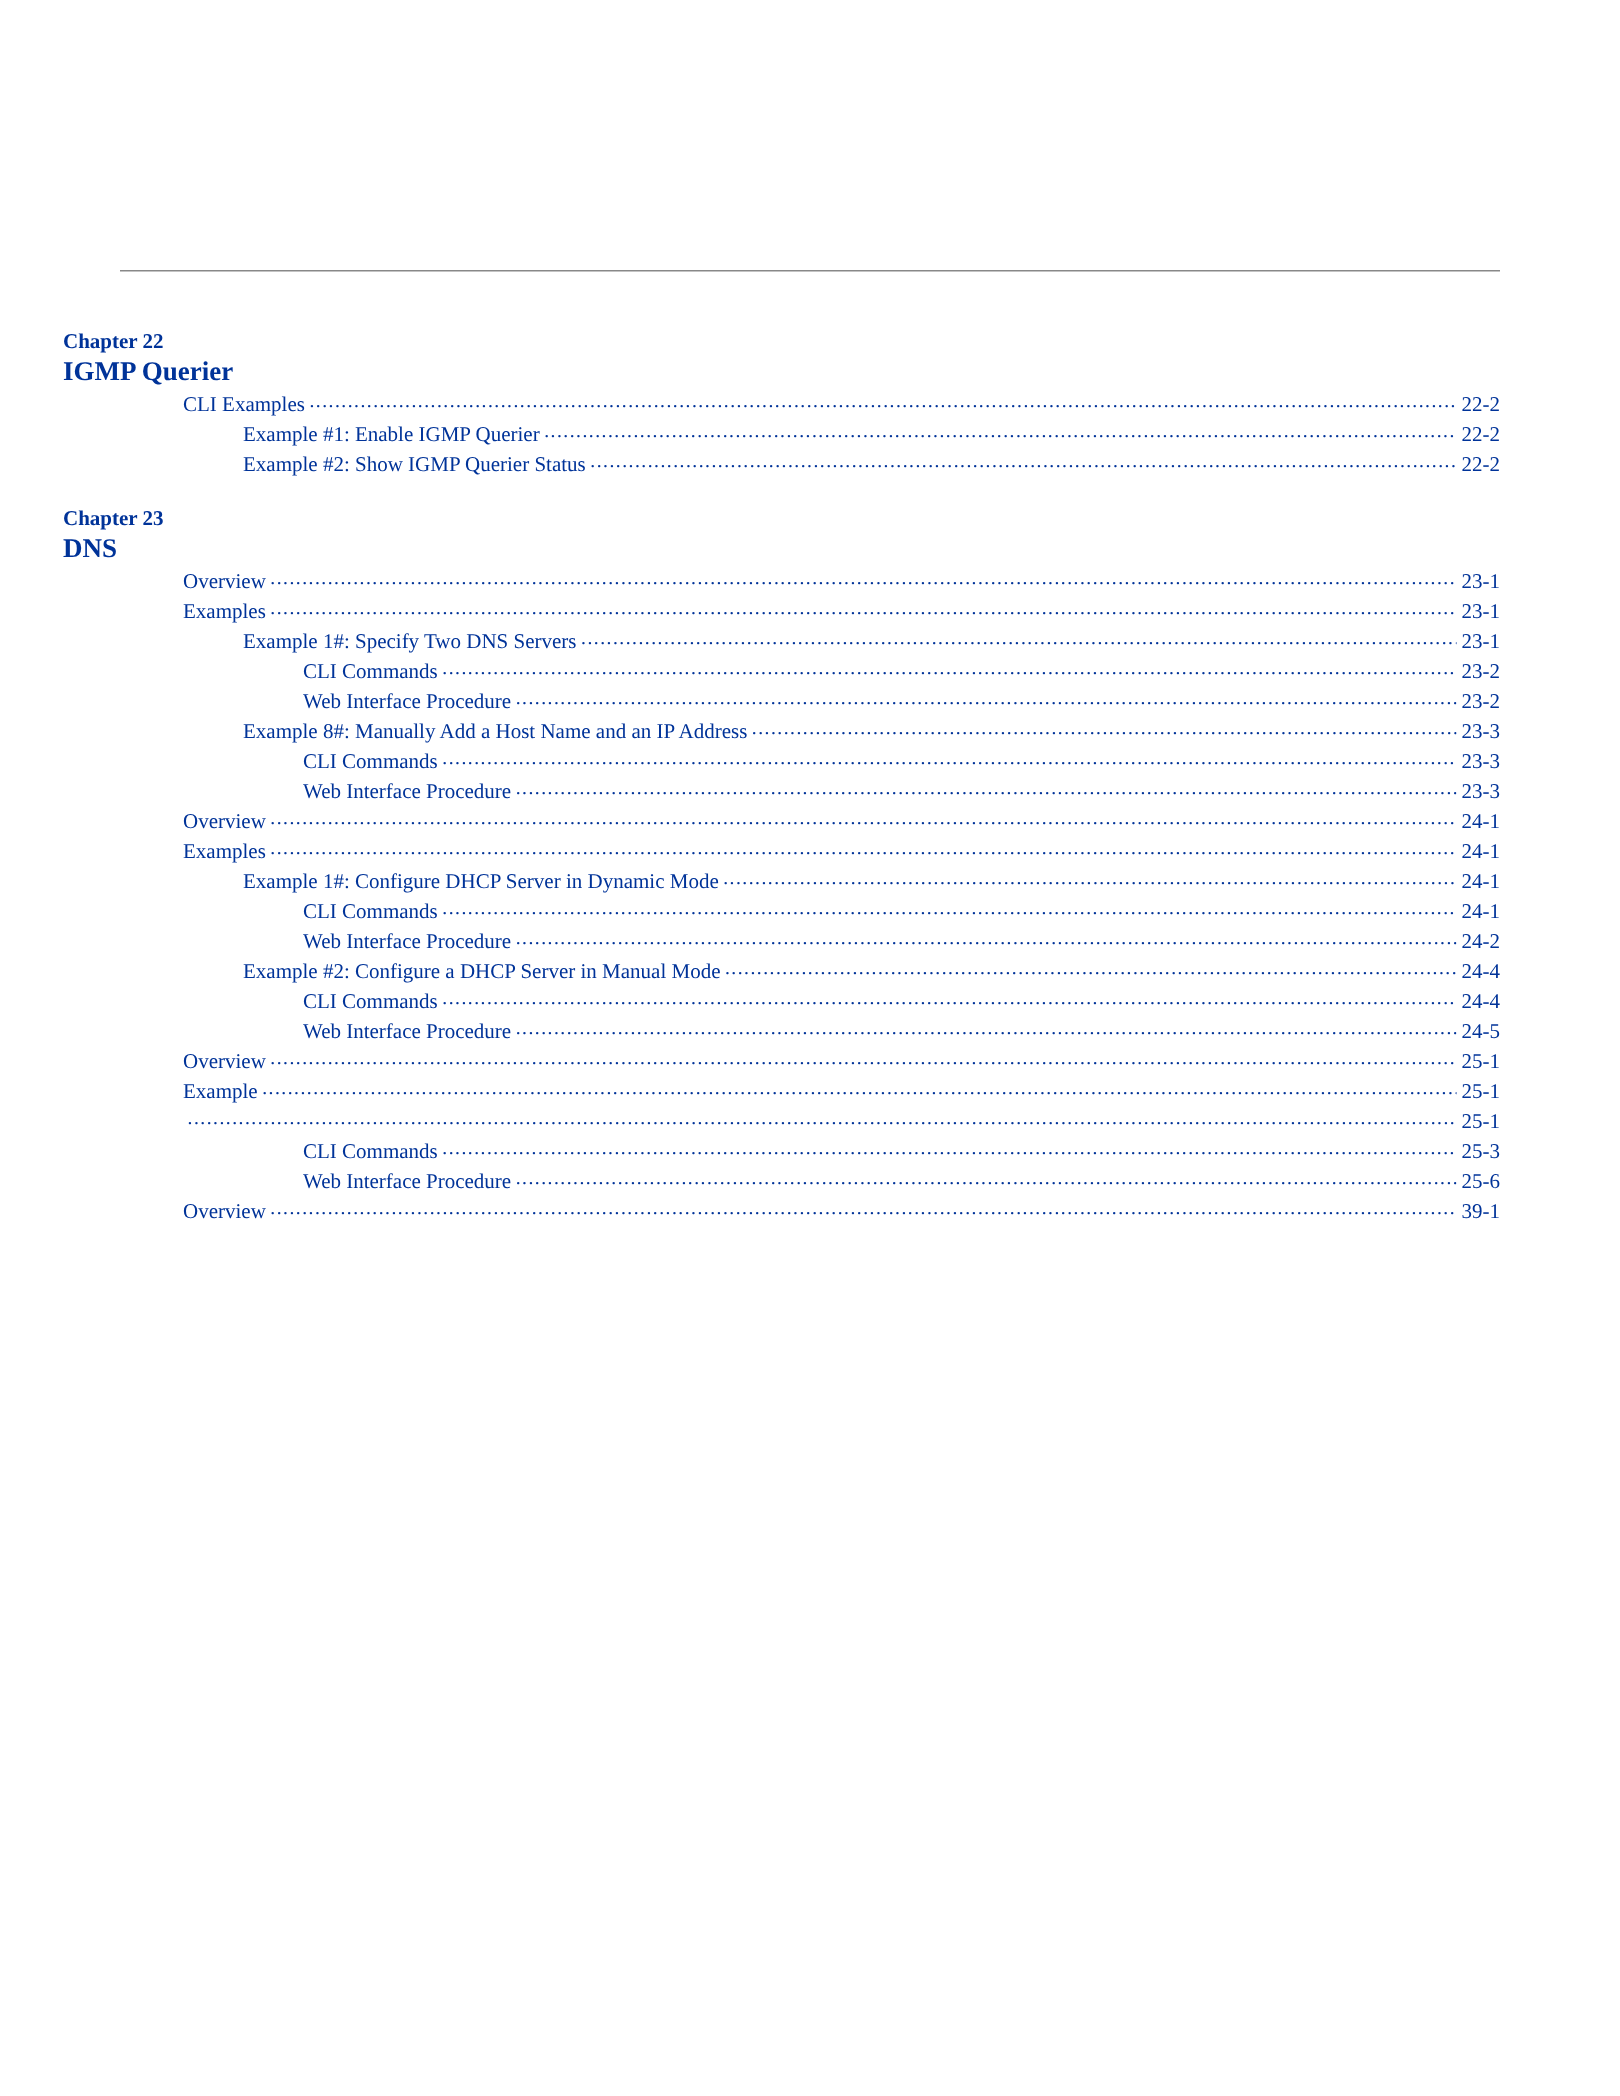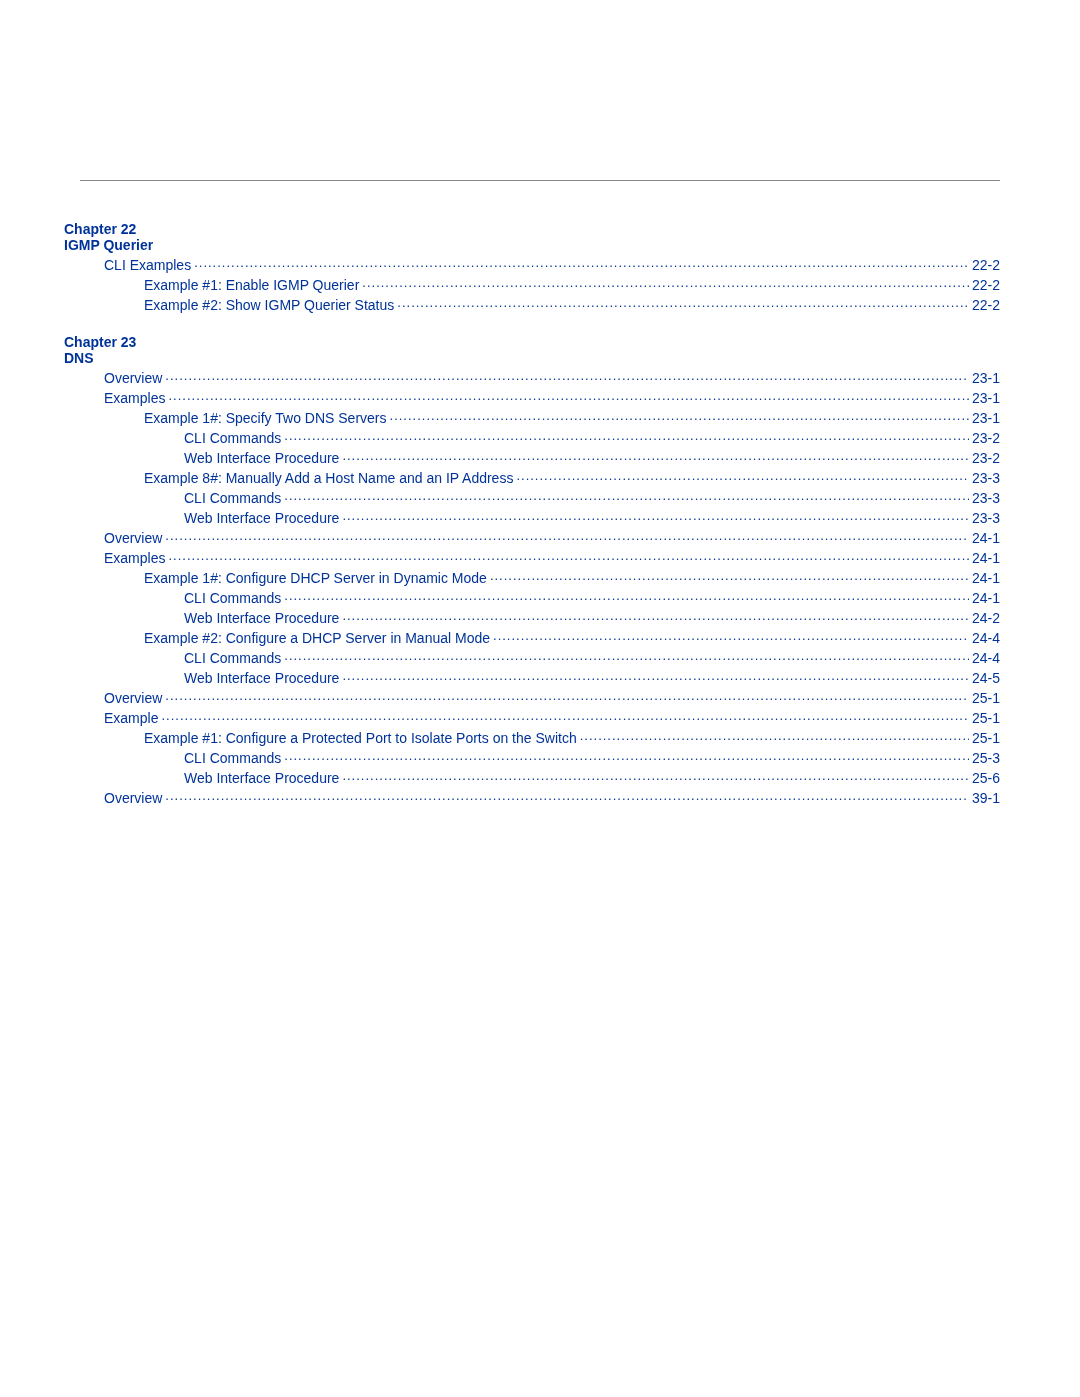--- a/index.html
+++ b/index.html
@@ -16,47 +16,49 @@
       width: 1080px;
       min-height: 1397px;
       padding: 0;
       position: relative;
     }
     .top-rule {
       border-top: 1px solid #888;
       margin: 180px 80px 0 80px;
     }
     .content {
-      padding: 20px 80px 80px 64px;
+      padding: 20px 80px 80px 42px;
+      font-family: Liberation Serif, serif;
     }
     .chapter-heading {
       margin-top: 20px;
       margin-bottom: 4px;
     }
     .chapter-label {
       font-weight: bold;
       font-size: 14px;
       color: #003399;
       display: block;
     }
     .chapter-title {
       font-weight: bold;
-      font-size: 14px;
+      font-size: 18px;
       color: #003399;
       display: block;
     }
     .toc-entry {
       display: flex;
       justify-content: space-between;
       align-items: baseline;
       margin: 3px 0;
     }
     .toc-entry .entry-text {
       flex: 0 0 auto;
       white-space: nowrap;
+      margin-left: 40px;
     }
     .toc-entry .dots {
       flex: 1 1 auto;
       overflow: hidden;
       border-bottom: 1px dotted transparent;
       margin: 0 3px;
       position: relative;
       bottom: 3px;
     }
     .toc-entry .dots::after {
@@ -194,21 +196,20 @@
       <span class="entry-text">Overview</span>
       <span class="dots"></span>
       <span class="page-num">25-1</span>
     </div>
     <div class="toc-entry level1">
       <span class="entry-text">Example</span>
       <span class="dots"></span>
       <span class="page-num">25-1</span>
     </div>
     <div class="toc-entry level2">
-      <span class="entry-text">Example #1: Configure a Protected Port to Isolate Ports on the Switch</span>
       <span class="dots"></span>
       <span class="page-num">25-1</span>
     </div>
     <div class="toc-entry level3">
       <span class="entry-text">CLI Commands</span>
       <span class="dots"></span>
       <span class="page-num">25-3</span>
     </div>
     <div class="toc-entry level3">
       <span class="entry-text">Web Interface Procedure</span>

